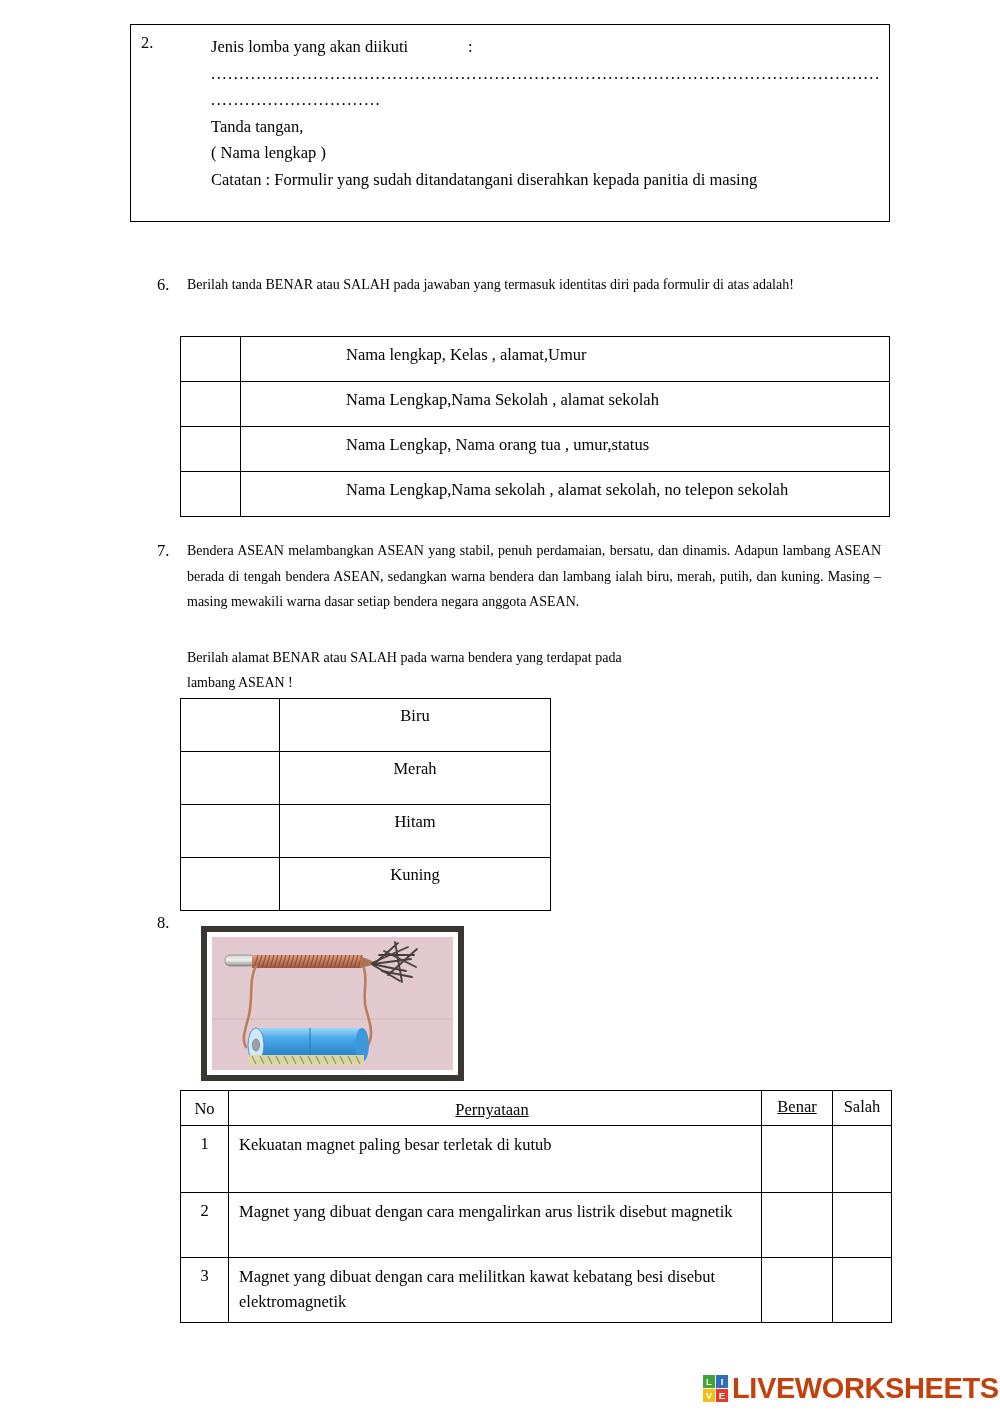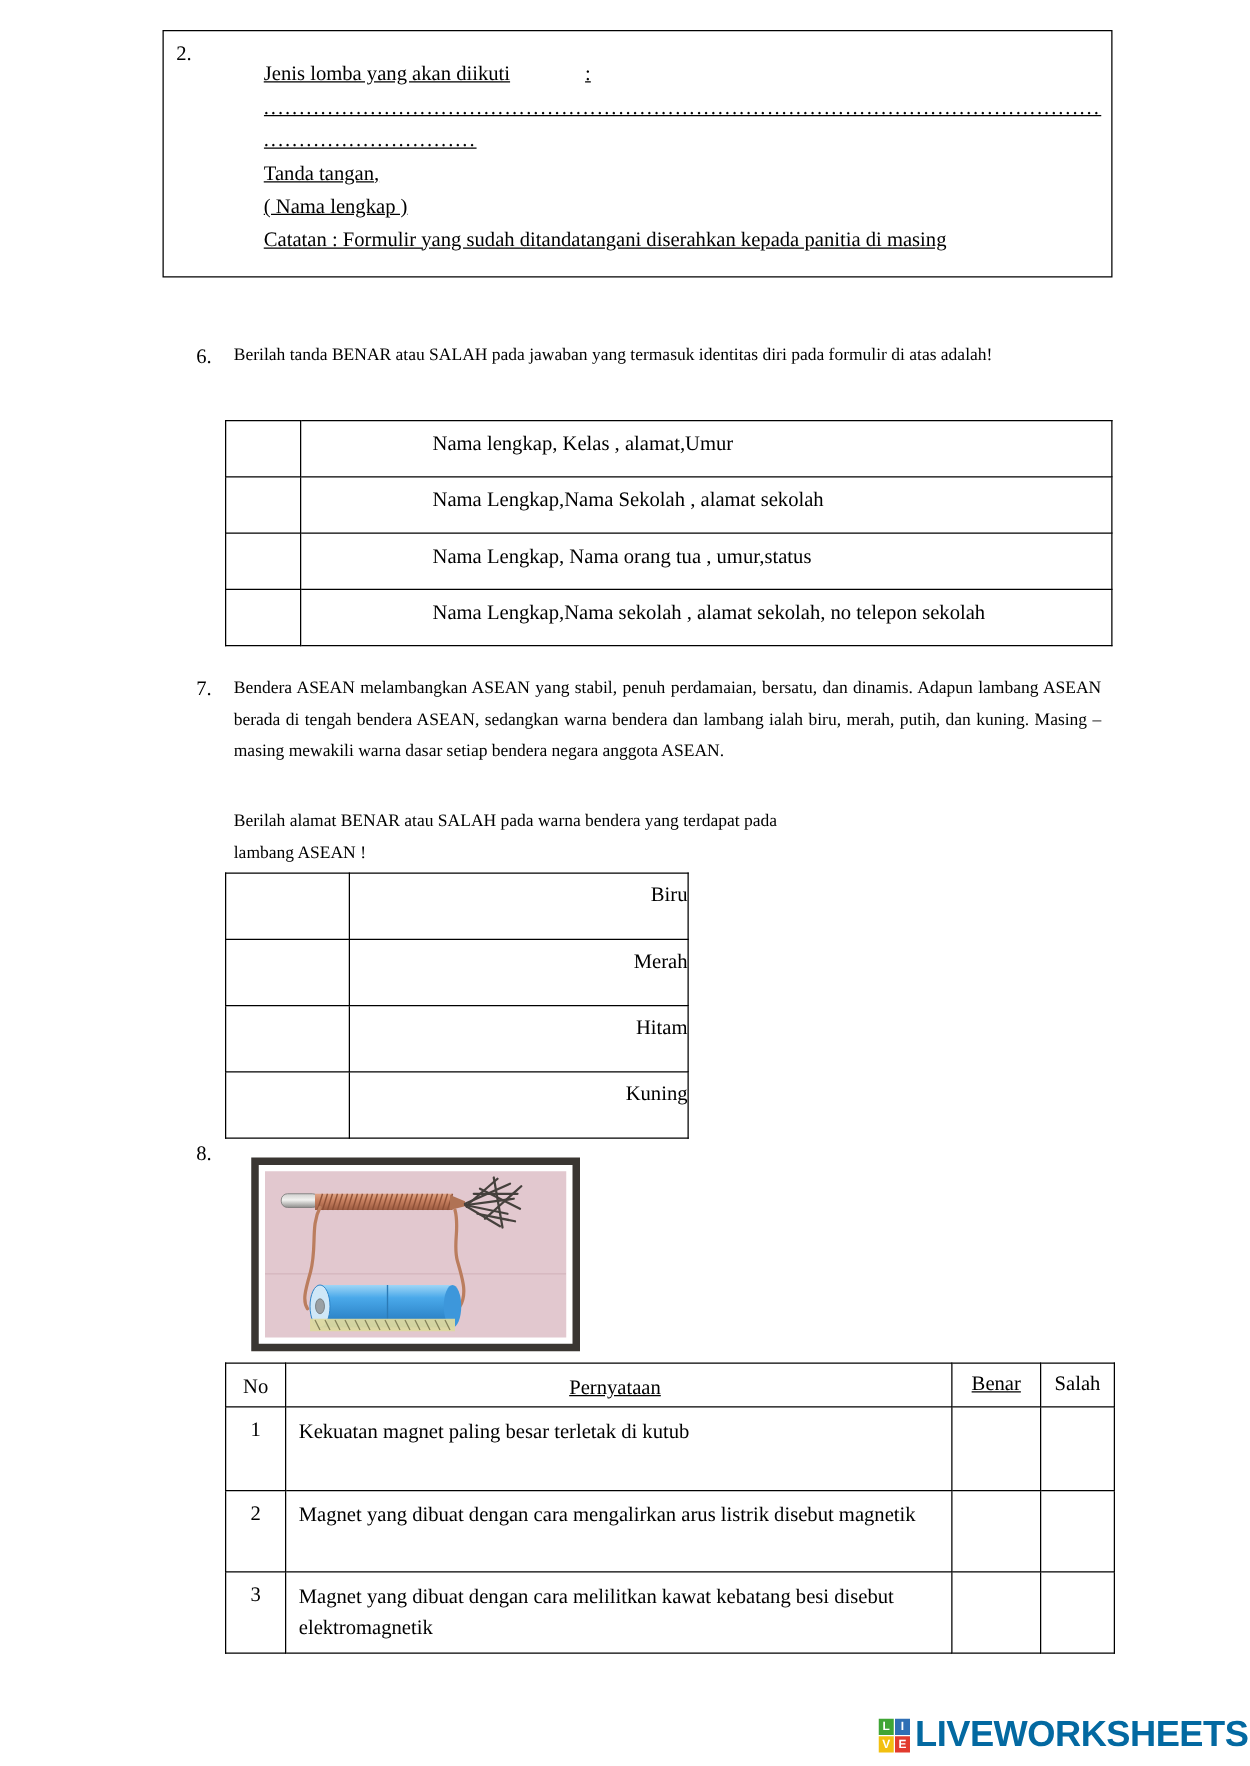--- a/index.html
+++ b/index.html
@@ -30,25 +30,24 @@
   .q2-num {
     position: absolute;
     left: 10px;
     top: 10px;
     font-size: 16.5px;
     line-height: 1;
   }
   .q2-body {
     position: absolute;
     left: 80px;
-    top: 21px;
+    top: 9px;
     right: 8px;
     font-size: 16.5px;
     line-height: 26.5px;
-    text-decoration: underline;
   }
   .q2-line-row {
     display: flex;
     align-items: baseline;
   }
   .q2-label { white-space: pre; }
   .q2-colon { margin-left: 60px; }
   .dots-long {
     display: block;
     overflow: hidden;
@@ -99,21 +98,21 @@
   #t-q6 td.opt {
     padding: 8px 0 0 105px;
     height: 36px;
     white-space: nowrap;
   }
 
   
   #t-q7 { left: 180px; top: 698px; width: 371px; }
   #t-q7 td.mark { width: 98px; }
   #t-q7 td.opt {
-    text-align: right;
+    text-align: center;
     padding-top: 7px;
     height: 45px;
   }
 
   
   #t-q8 { left: 180px; top: 1090px; width: 712px; }
   #t-q8 th.c-no, #t-q8 td.c-no {
     width: 47px;
     text-align: center;
     padding-top: 8px;
@@ -183,21 +182,21 @@
   }
   .lw-l { background: #3fa535; }
   .lw-i { background: #2f6fb5; }
   .lw-v { background: #f2c010; }
   .lw-e { background: #e23b2e; }
   .lw-word {
     font-family: "Liberation Sans", sans-serif;
     font-weight: bold;
     font-size: 29px;
     letter-spacing: -0.4px;
-    color: #0369a1;
+    color: #c2410c;
     line-height: 30px;
   }
 </style>
 </head>
 <body>
 
 <div class="q2-box">
   <div class="q2-num">2.</div>
   <div class="q2-body">
     <div class="q2-line-row">

